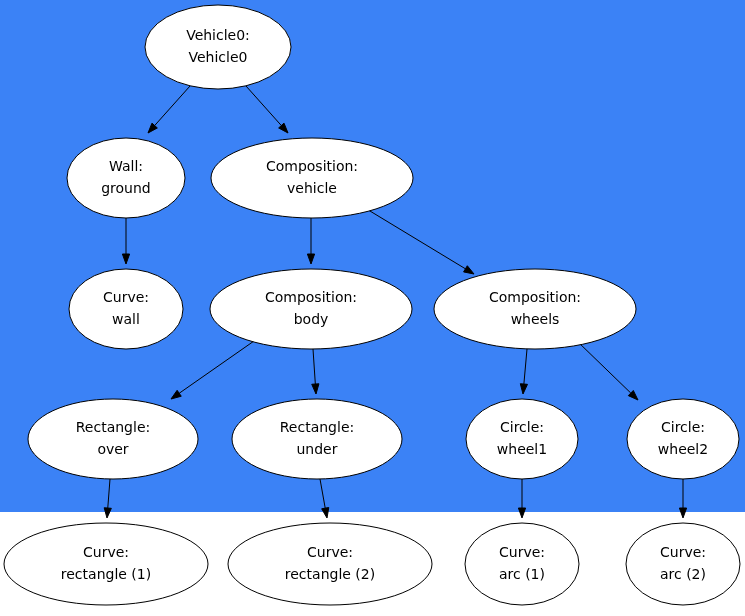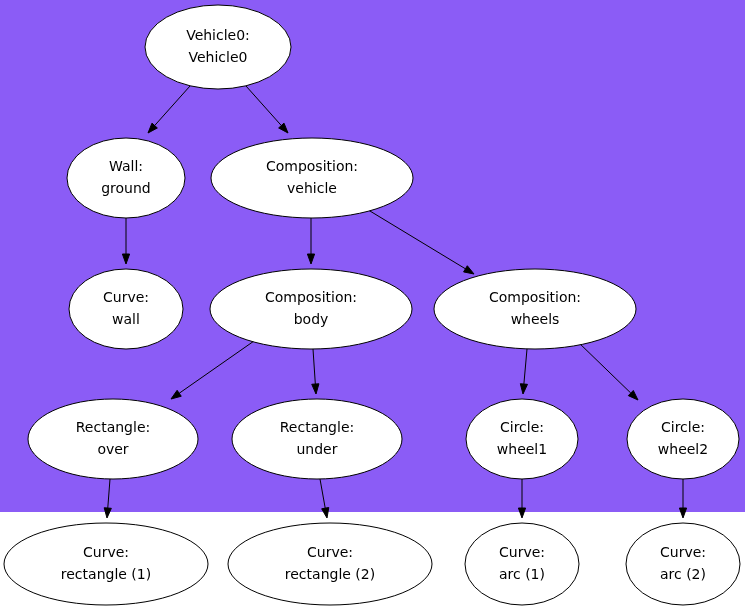--- a/index.html
+++ b/index.html
@@ -11,21 +11,21 @@
   body {
     width: 745px;
     height: 616px;
     font-family: "DejaVu Sans", sans-serif;
     overflow: hidden;
   }
   #graph-canvas {
     position: relative;
     width: 745px;
     height: 512px;
-    background: #8b5cf6;
+    background: #3b82f6;
   }
   #graph-svg {
     position: absolute;
     top: 0;
     left: 0;
     width: 745px;
     height: 616px;
     display: block;
   }
   .node-ellipse {

